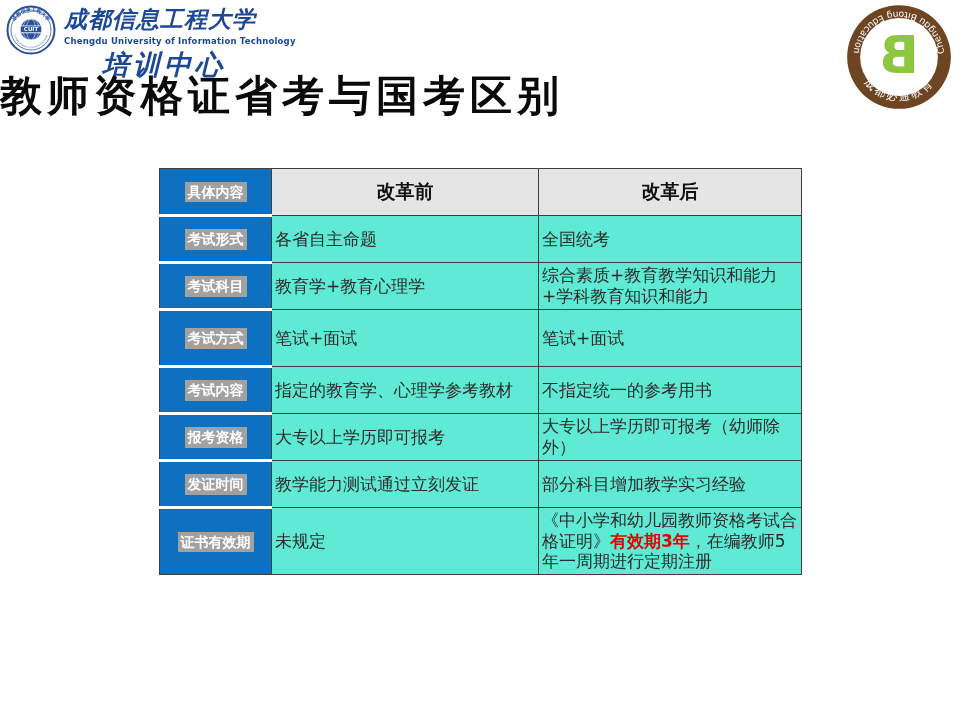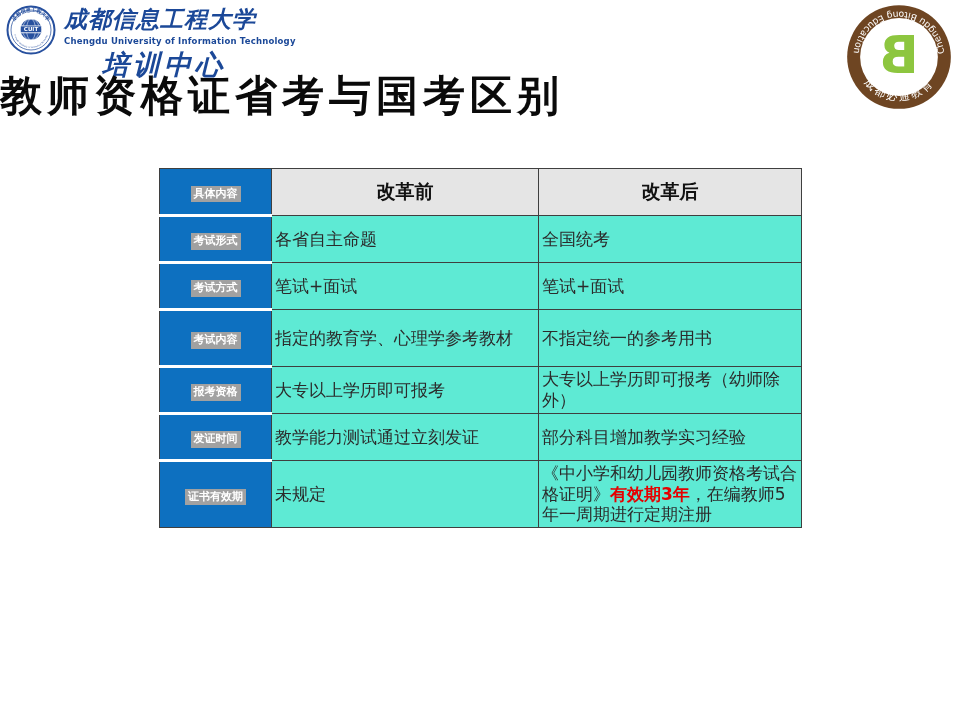--- a/index.html
+++ b/index.html
@@ -82,21 +82,21 @@
     background:var(--header-blue);
     text-align:center;
     border-top:3px solid #fff !important;
     border-bottom:3px solid #fff !important;
   }
   table.cmp thead .labelcell{border-top:1px solid var(--border) !important;}
   table.cmp tbody tr:last-child .labelcell{border-bottom:1px solid var(--border) !important;}
   .chip{
     display:inline-block;
     background:var(--chip-gray);
-    color:#ffffff;font-weight:bold;font-size:11px;
+    color:#ffffff;font-weight:bold;font-size:14px;
     padding:1px 3px;line-height:1.3;white-space:nowrap;
   }
   td.bodycell{
     background:#5eead4;text-align:left;
     padding:2px 2px 2px 3px;line-height:1.22;
   }
   td.bodycell .red{color:var(--red);font-weight:bold;}
 </style>
 </head>
 <body>
@@ -166,20 +166,25 @@
         <th class="colhead">改革后</th>
       </tr>
     </thead>
     <tbody>
         <tr>
           <td class="labelcell"><span class="chip">考试形式</span></td>
           <td class="bodycell"><span>各省自主命题</span></td>
           <td class="bodycell"><span>全国统考</span></td>
         </tr>
         <tr>
+          <td class="labelcell"><span class="chip">考试科目</span></td>
+          <td class="bodycell"><span>教育学+教育心理学</span></td>
+          <td class="bodycell"><span>综合素质+教育教学知识和能力+学科教育知识和能力</span></td>
+        </tr>
+        <tr>
           <td class="labelcell"><span class="chip">考试方式</span></td>
           <td class="bodycell"><span>笔试+面试</span></td>
           <td class="bodycell"><span>笔试+面试</span></td>
         </tr>
         <tr>
           <td class="labelcell"><span class="chip">考试内容</span></td>
           <td class="bodycell"><span>指定的教育学、心理学参考教材</span></td>
           <td class="bodycell"><span>不指定统一的参考用书</span></td>
         </tr>
         <tr>

